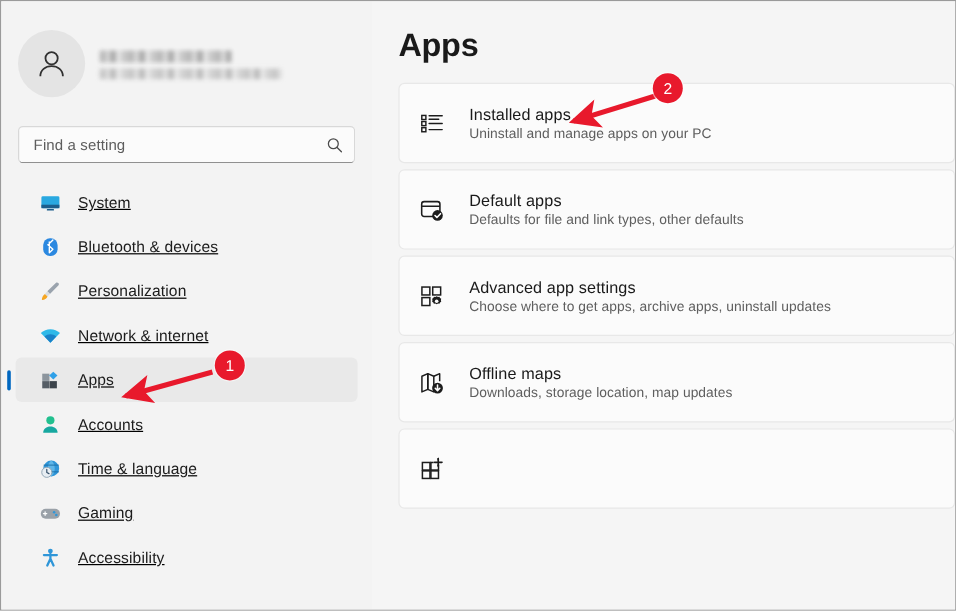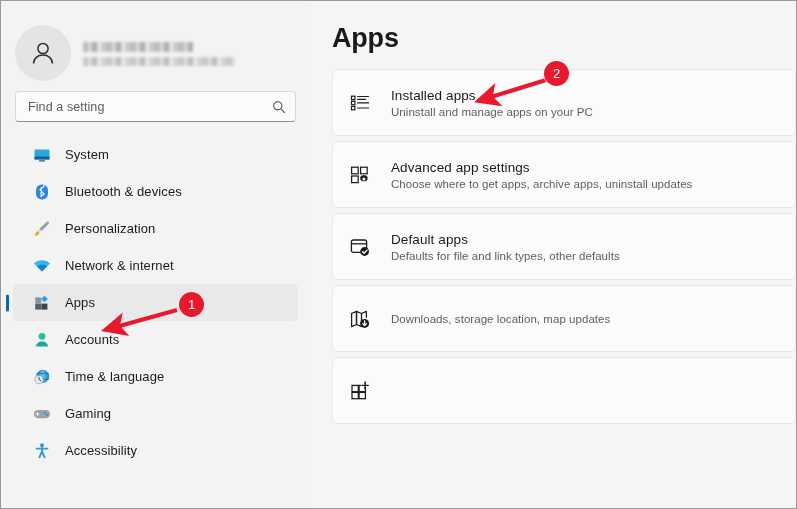--- a/index.html
+++ b/index.html
@@ -56,37 +56,37 @@
         #a9a9a9 9px, #a9a9a9 14px,
         #e0e0e0 14px, #e0e0e0 19px,
         #c4c4c4 19px, #c4c4c4 24px);
     filter:blur(1.6px);
     opacity:.95;
   }
   .blur-line.l1 { width:110px; }
   .blur-line.l2 { width:152px; height:9px; opacity:.72; }
 
   .searchbox {
-    margin:4px 14px 0 14px;
+    margin:18px 14px 0 14px;
     height:31px;
     background:#fbfbfb;
     border:1px solid #d8d8d8;
     border-bottom-color:#909090;
     border-radius:4px;
     display:flex; align-items:center;
     padding:0 9px 0 12px;
   }
   .searchbox .ph {
     flex:1;
     font-size:12.5px;
     color:#5d5d5d;
     letter-spacing:.1px;
   }
 
-  #navlist { margin-top:14px; }
+  #navlist { margin-top:14px;text-decoration:underline; }
   .nav-item {
     position:relative;
     height:37px;
     margin:0 12px;
     padding-left:20px;
     border-radius:5px;
     display:flex; align-items:center;
     gap:14px;
     cursor:default;
   }
@@ -311,60 +311,61 @@
         </span>
         <span class="card-text">
           <span class="card-title">Installed apps</span>
           <span class="card-sub">Uninstall and manage apps on your PC</span>
         </span>
       </div>
 
       <div class="card">
         <span class="card-ico">
           <svg width="22" height="22" viewBox="0 0 22 22">
+            <rect x="2.4" y="4" width="15.2" height="12.4" rx="2" fill="none" stroke="#1c1c1c" stroke-width="1.3"></rect>
+            <path d="M2.4 7.8h15.2" stroke="#1c1c1c" stroke-width="1.3"></path>
+            <circle cx="15.6" cy="15.5" r="4.4" fill="#1c1c1c"></circle>
+            <path d="M13.5 15.6l1.6 1.6 3-3.1" stroke="#fbfbfb" stroke-width="1.35" fill="none" stroke-linecap="round" stroke-linejoin="round"></path>
+          </svg>
+        </span>
+        <span class="card-text">
+          <span class="card-title">Default apps</span>
+          <span class="card-sub">Defaults for file and link types, other defaults</span>
+        </span>
+      </div>
+
+      <div class="card">
+        <span class="card-ico">
+          <svg width="22" height="22" viewBox="0 0 22 22">
             <rect x="2.6" y="3.2" width="6.6" height="6.6" fill="none" stroke="#1c1c1c" stroke-width="1.25"></rect>
             <rect x="11.6" y="3.2" width="6.6" height="6.6" fill="none" stroke="#1c1c1c" stroke-width="1.25"></rect>
             <rect x="2.6" y="12" width="6.6" height="6.6" fill="none" stroke="#1c1c1c" stroke-width="1.25"></rect>
             <circle cx="14.9" cy="15" r="4.6" fill="#fbfbfb"></circle>
             <path d="M14.9 10.8l1.1.6 1.2-.2.5 1.1 1 .7-.3 1.2.3 1.2-1 .7-.5 1.1-1.2-.2-1.1.6-1.1-.6-1.2.2-.5-1.1-1-.7.3-1.2-.3-1.2 1-.7.5-1.1 1.2.2z" fill="#1c1c1c"></path>
             <circle cx="14.9" cy="15" r="1.5" fill="#fbfbfb"></circle>
           </svg>
         </span>
         <span class="card-text">
           <span class="card-title">Advanced app settings</span>
           <span class="card-sub">Choose where to get apps, archive apps, uninstall updates</span>
         </span>
       </div>
 
       <div class="card">
         <span class="card-ico">
           <svg width="22" height="22" viewBox="0 0 22 22">
-            <rect x="2.4" y="4" width="15.2" height="12.4" rx="2" fill="none" stroke="#1c1c1c" stroke-width="1.3"></rect>
-            <path d="M2.4 7.8h15.2" stroke="#1c1c1c" stroke-width="1.3"></path>
-            <circle cx="15.6" cy="15.5" r="4.4" fill="#1c1c1c"></circle>
-            <path d="M13.5 15.6l1.6 1.6 3-3.1" stroke="#fbfbfb" stroke-width="1.35" fill="none" stroke-linecap="round" stroke-linejoin="round"></path>
-          </svg>
-        </span>
-        <span class="card-text">
-          <span class="card-title">Default apps</span>
-          <span class="card-sub">Defaults for file and link types, other defaults</span>
-        </span>
-      </div>
-
-      <div class="card">
-        <span class="card-ico">
-          <svg width="22" height="22" viewBox="0 0 22 22">
             <path d="M2.6 5.5 7.5 3.4v13.1L2.6 18.6z" fill="none" stroke="#1c1c1c" stroke-width="1.25" stroke-linejoin="round"></path>
             <path d="M7.5 3.4l5 2.1v13.1l-5-2.1z" fill="none" stroke="#1c1c1c" stroke-width="1.25" stroke-linejoin="round"></path>
             <path d="M12.5 5.5l4.9-2.1v6.3" fill="none" stroke="#1c1c1c" stroke-width="1.25" stroke-linejoin="round"></path>
             <circle cx="15.6" cy="15.4" r="4.5" fill="#1c1c1c"></circle>
             <path d="M15.6 12.9v4.6m0 0-1.9-1.9m1.9 1.9 1.9-1.9" stroke="#fbfbfb" stroke-width="1.3" fill="none" stroke-linecap="round" stroke-linejoin="round"></path>
           </svg>
         </span>
         <span class="card-text">
+          <span class="card-title">Offline maps</span>
           <span class="card-sub">Downloads, storage location, map updates</span>
         </span>
       </div>
 
       <div class="card">
         <span class="card-ico">
           <svg width="22" height="22" viewBox="0 0 22 22">
             <rect x="3" y="5.4" width="6.3" height="6.3" fill="none" stroke="#1c1c1c" stroke-width="1.25"></rect>
             <rect x="3" y="12.4" width="6.3" height="6.3" fill="none" stroke="#1c1c1c" stroke-width="1.25"></rect>
             <rect x="10.1" y="12.4" width="6.3" height="6.3" fill="none" stroke="#1c1c1c" stroke-width="1.25"></rect>

